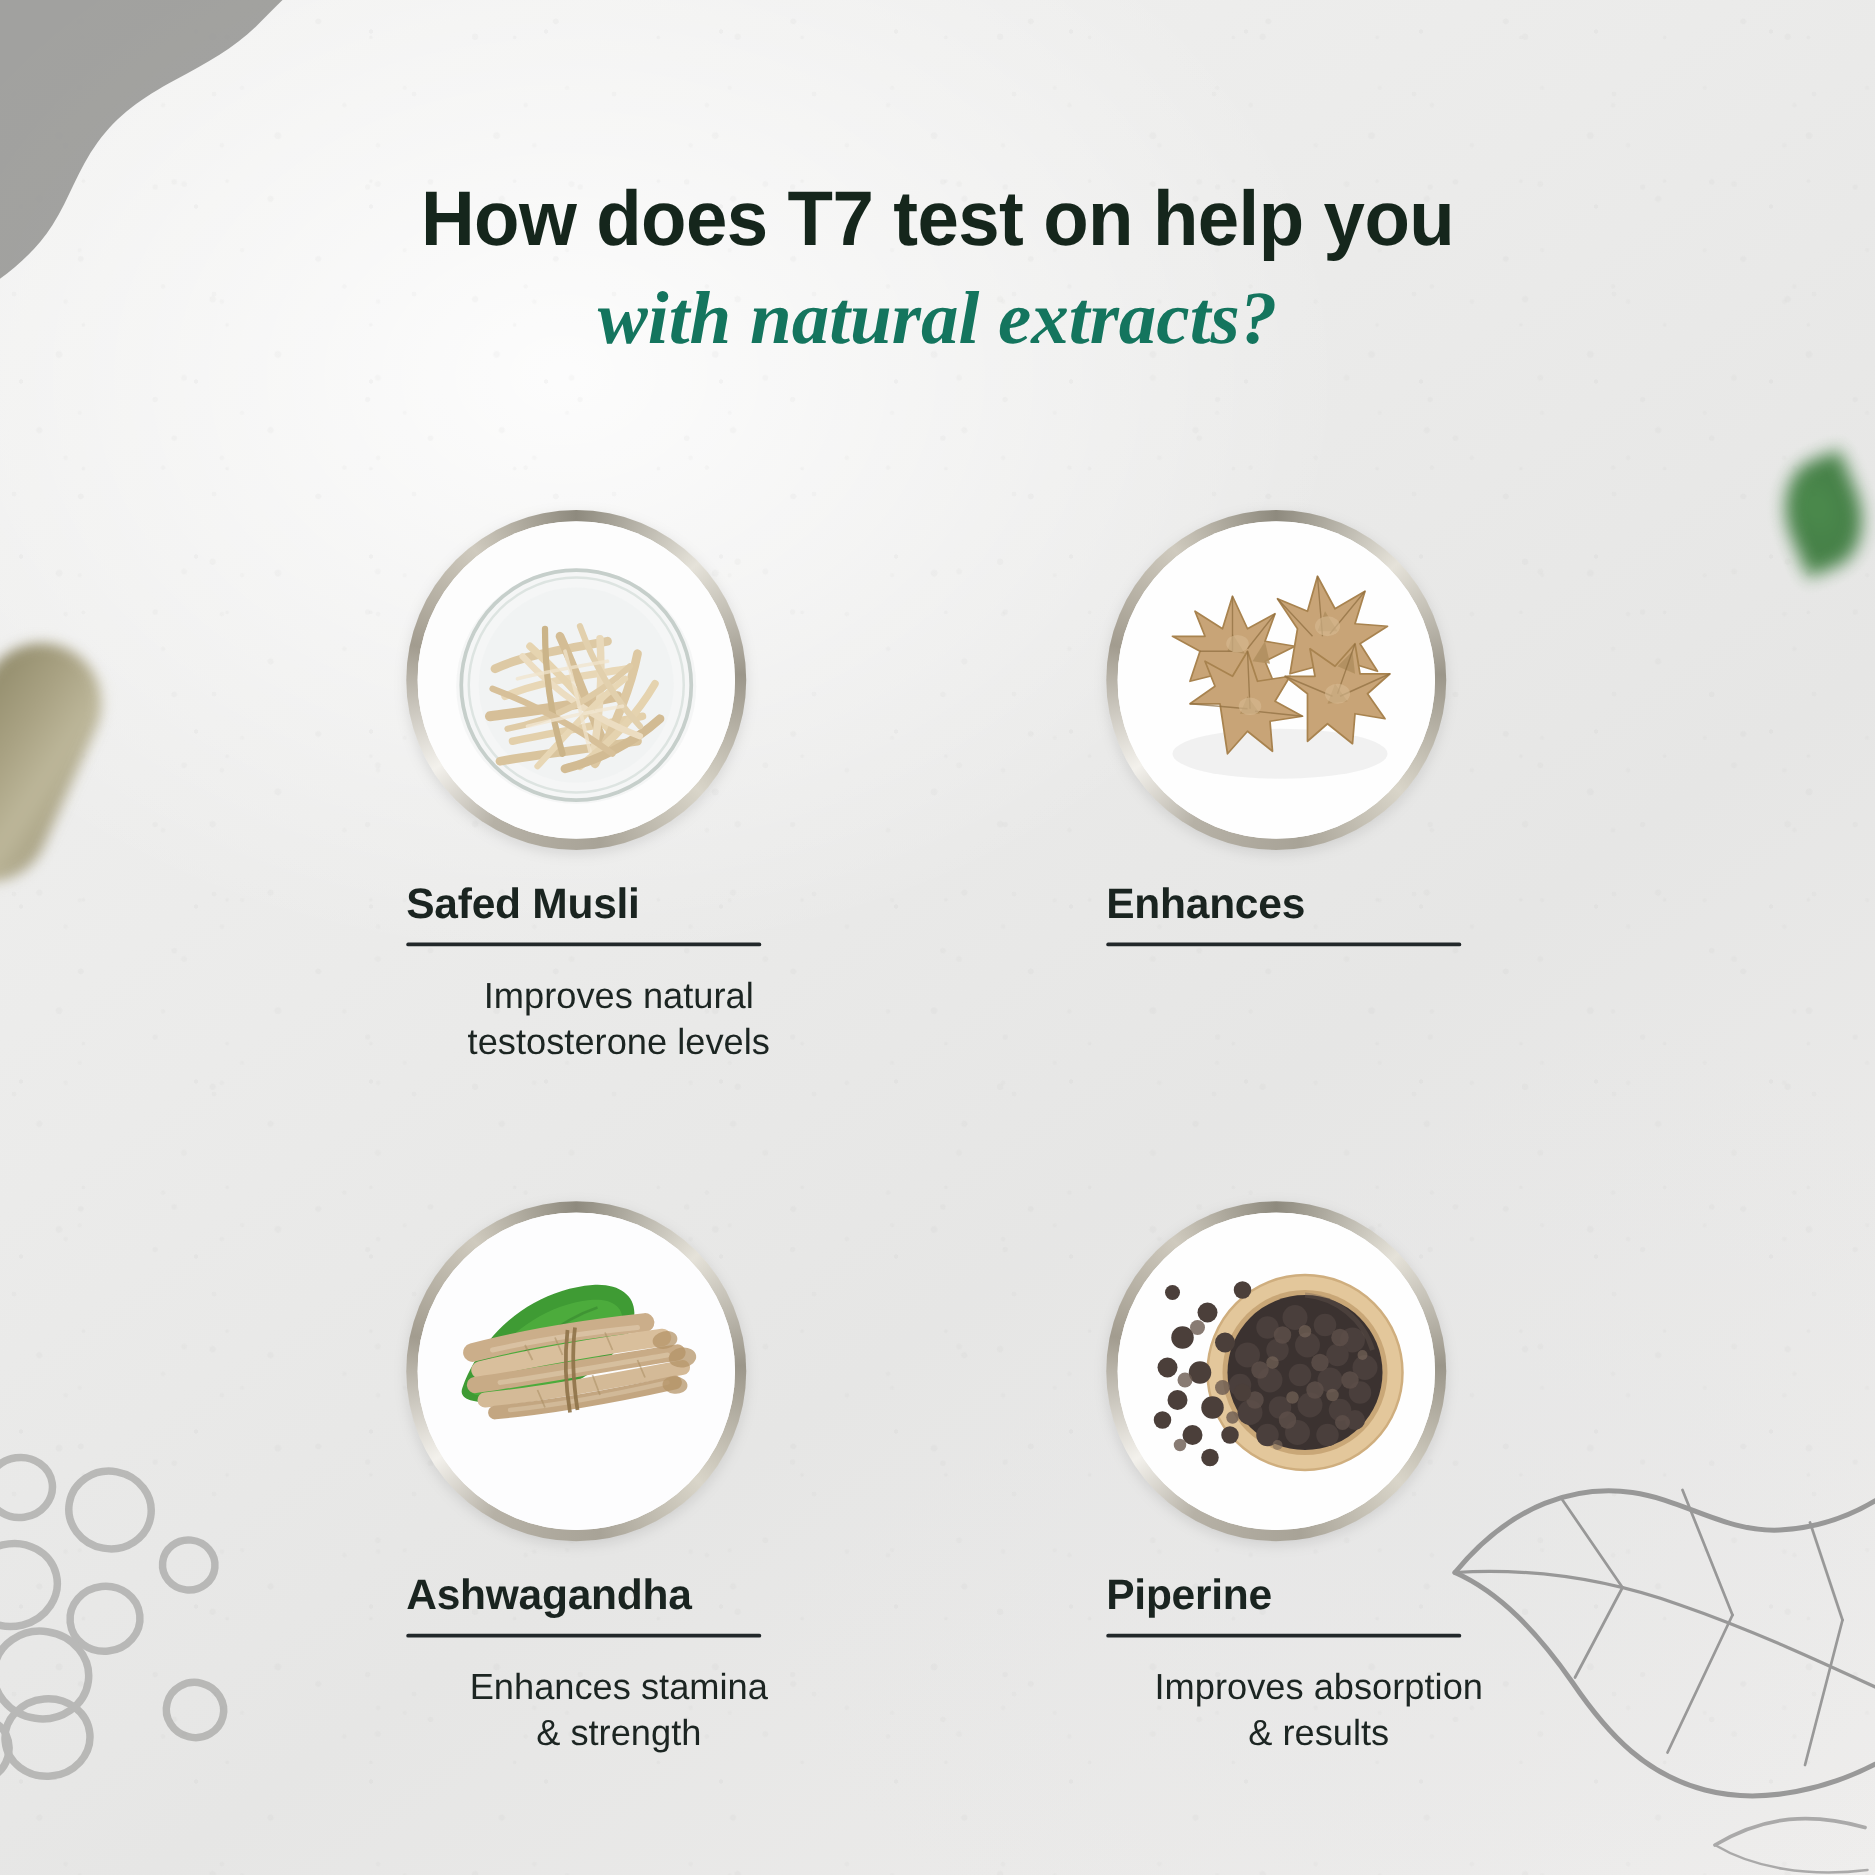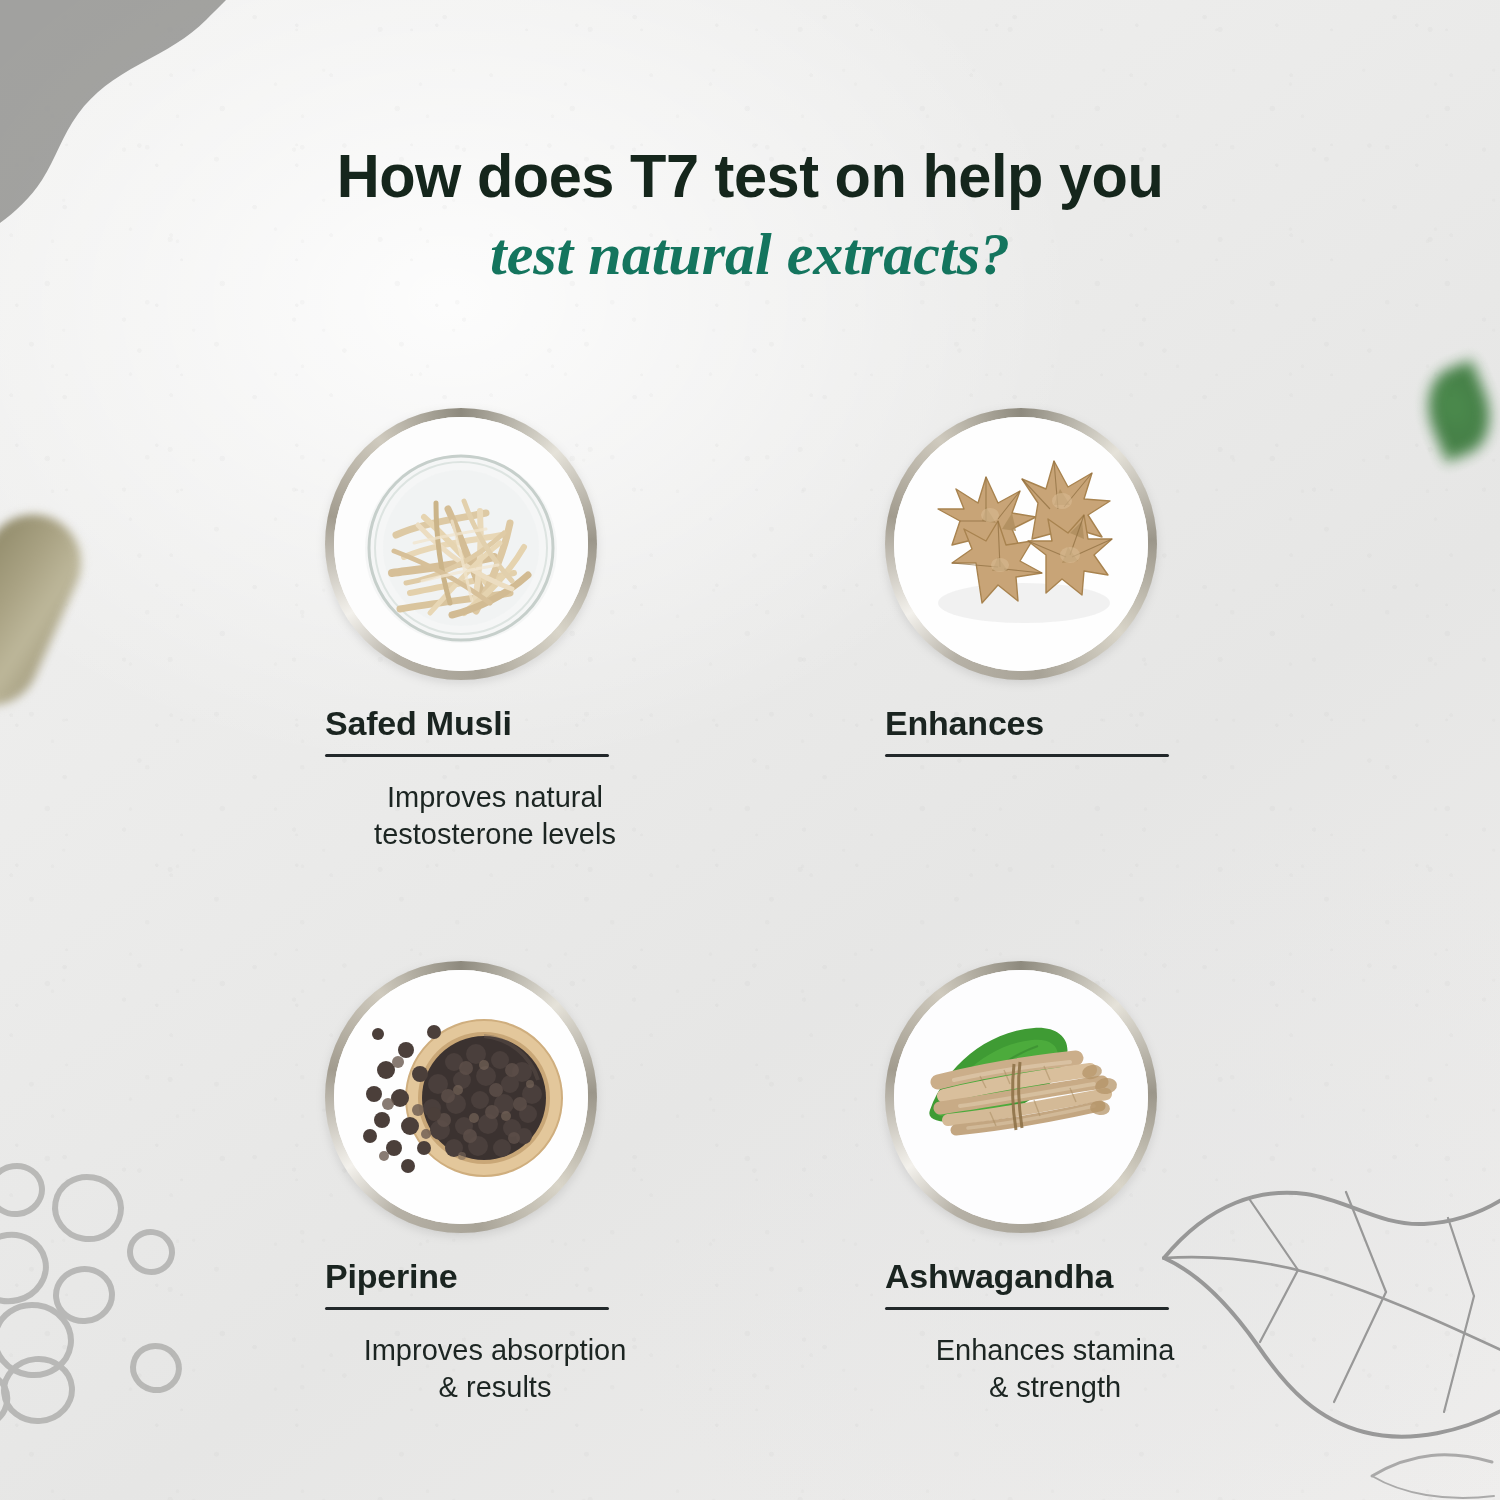--- a/index.html
+++ b/index.html
@@ -272,21 +272,21 @@
       <path d="M316,146 L286,262" stroke-width="2.2"></path>
     </g>
     <g fill="none" stroke="#6f6f6f" stroke-width="3" stroke-linecap="round" opacity="0.8">
       <path d="M214,326 C254,302 292,300 334,312"></path>
       <path d="M214,326 C244,344 288,352 336,346" stroke-width="2"></path>
     </g>
   </svg>
 
   <div class="headline">
     <div class="headline-main">How does T7 test on help you</div>
-    <div class="headline-sub">test natural extracts?</div>
+    <div class="headline-sub">with natural extracts?</div>
   </div>
 
   <div class="grid">
 
     <div class="grid-row">
 
       <div class="card">
         <div class="avatar">
           <div class="avatar-inner">
             <svg class="avatar-art" viewBox="0 0 254 254">
@@ -363,20 +363,61 @@
             </svg>
           </div>
         </div>
         <div class="card-name">Enhances</div>
         <div class="card-rule"></div>
       </div>
 
     </div>
 
     <div class="grid-row">
+
+      <div class="card">
+        <div class="avatar">
+          <div class="avatar-inner">
+            <svg class="avatar-art" viewBox="0 0 254 254">
+              <rect x="0" y="0" width="254" height="254" fill="#fdfdfe"></rect>
+              <path d="M36,140 C52,96 92,62 140,58 C168,56 182,74 168,98 C150,128 108,150 70,152 C46,153 32,150 36,140 Z" fill="#3f9b34"></path>
+              <path d="M44,140 C62,104 98,74 138,70 C160,68 170,80 160,98 C144,124 106,144 74,146 C52,147 40,148 44,140 Z" fill="#4fae3e" opacity="0.85"></path>
+              <path d="M60,138 C82,112 114,86 144,76" fill="none" stroke="#3a8c30" stroke-width="2" opacity="0.7"></path>
+              <g stroke-linecap="round" fill="none">
+                <path d="M44,112 C82,102 126,94 182,88" stroke="#cbae8a" stroke-width="15"></path>
+                <path d="M50,126 C92,116 138,108 196,100" stroke="#d9bf9c" stroke-width="14"></path>
+                <path d="M46,138 C90,132 142,122 208,112" stroke="#c8ab86" stroke-width="13"></path>
+                <path d="M54,150 C96,146 148,136 212,124" stroke="#d4ba97" stroke-width="12"></path>
+                <path d="M62,160 C104,156 152,148 206,136" stroke="#c3a681" stroke-width="11"></path>
+              </g>
+              <g stroke-linecap="round" fill="none" opacity="0.55">
+                <path d="M60,110 C96,102 136,96 176,92" stroke="#e5d2b6" stroke-width="4"></path>
+                <path d="M66,136 C108,130 152,122 200,114" stroke="#e2cfb2" stroke-width="4"></path>
+                <path d="M74,158 C112,154 156,146 200,136" stroke="#ddc9ab" stroke-width="3.5"></path>
+              </g>
+              <g fill="#b59468" opacity="0.75">
+                <ellipse cx="198" cy="102" rx="10" ry="7" transform="rotate(-12 198 102)"></ellipse>
+                <ellipse cx="212" cy="116" rx="11" ry="8" transform="rotate(-8 212 116)"></ellipse>
+                <ellipse cx="206" cy="138" rx="10" ry="7" transform="rotate(6 206 138)"></ellipse>
+              </g>
+              <g fill="none" stroke="#8e7349" stroke-width="3" opacity="0.9">
+                <path d="M126,92 C124,108 124,132 128,158"></path>
+                <path d="M120,94 C118,112 118,136 122,160"></path>
+              </g>
+              <g fill="none" stroke="#a68a5e" stroke-width="1.4" opacity="0.5">
+                <path d="M86,106 L92,118 M110,100 L116,114 M150,96 L156,110 M96,142 L102,156 M140,130 L146,146 M176,118 L182,132"></path>
+              </g>
+            </svg>
+          </div>
+        </div>
+        <div class="card-name">Ashwagandha</div>
+        <div class="card-rule"></div>
+        <div class="card-desc wide">Enhances stamina
+&amp; strength</div>
+      </div>
 
       <div class="card">
         <div class="avatar">
           <div class="avatar-inner">
             <svg class="avatar-art" viewBox="0 0 254 254">
               <rect x="0" y="0" width="254" height="254" fill="#fefefe"></rect>
               <circle cx="150" cy="128" r="78" fill="#e3c79b"></circle>
               <circle cx="150" cy="128" r="78" fill="none" stroke="#cfae7e" stroke-width="2"></circle>
               <circle cx="150" cy="128" r="66" fill="#c9a777"></circle>
               <circle cx="150" cy="128" r="62" fill="#3b3230"></circle>
@@ -449,57 +490,16 @@
               <path d="M150,66 A62,62 0 0,1 204,110" fill="none" stroke="#6a5c54" stroke-width="4" opacity="0.35"></path>
             </svg>
           </div>
         </div>
         <div class="card-name">Piperine</div>
         <div class="card-rule"></div>
         <div class="card-desc wide">Improves absorption
 &amp; results</div>
       </div>
 
-      <div class="card">
-        <div class="avatar">
-          <div class="avatar-inner">
-            <svg class="avatar-art" viewBox="0 0 254 254">
-              <rect x="0" y="0" width="254" height="254" fill="#fdfdfe"></rect>
-              <path d="M36,140 C52,96 92,62 140,58 C168,56 182,74 168,98 C150,128 108,150 70,152 C46,153 32,150 36,140 Z" fill="#3f9b34"></path>
-              <path d="M44,140 C62,104 98,74 138,70 C160,68 170,80 160,98 C144,124 106,144 74,146 C52,147 40,148 44,140 Z" fill="#4fae3e" opacity="0.85"></path>
-              <path d="M60,138 C82,112 114,86 144,76" fill="none" stroke="#3a8c30" stroke-width="2" opacity="0.7"></path>
-              <g stroke-linecap="round" fill="none">
-                <path d="M44,112 C82,102 126,94 182,88" stroke="#cbae8a" stroke-width="15"></path>
-                <path d="M50,126 C92,116 138,108 196,100" stroke="#d9bf9c" stroke-width="14"></path>
-                <path d="M46,138 C90,132 142,122 208,112" stroke="#c8ab86" stroke-width="13"></path>
-                <path d="M54,150 C96,146 148,136 212,124" stroke="#d4ba97" stroke-width="12"></path>
-                <path d="M62,160 C104,156 152,148 206,136" stroke="#c3a681" stroke-width="11"></path>
-              </g>
-              <g stroke-linecap="round" fill="none" opacity="0.55">
-                <path d="M60,110 C96,102 136,96 176,92" stroke="#e5d2b6" stroke-width="4"></path>
-                <path d="M66,136 C108,130 152,122 200,114" stroke="#e2cfb2" stroke-width="4"></path>
-                <path d="M74,158 C112,154 156,146 200,136" stroke="#ddc9ab" stroke-width="3.5"></path>
-              </g>
-              <g fill="#b59468" opacity="0.75">
-                <ellipse cx="198" cy="102" rx="10" ry="7" transform="rotate(-12 198 102)"></ellipse>
-                <ellipse cx="212" cy="116" rx="11" ry="8" transform="rotate(-8 212 116)"></ellipse>
-                <ellipse cx="206" cy="138" rx="10" ry="7" transform="rotate(6 206 138)"></ellipse>
-              </g>
-              <g fill="none" stroke="#8e7349" stroke-width="3" opacity="0.9">
-                <path d="M126,92 C124,108 124,132 128,158"></path>
-                <path d="M120,94 C118,112 118,136 122,160"></path>
-              </g>
-              <g fill="none" stroke="#a68a5e" stroke-width="1.4" opacity="0.5">
-                <path d="M86,106 L92,118 M110,100 L116,114 M150,96 L156,110 M96,142 L102,156 M140,130 L146,146 M176,118 L182,132"></path>
-              </g>
-            </svg>
-          </div>
-        </div>
-        <div class="card-name">Ashwagandha</div>
-        <div class="card-rule"></div>
-        <div class="card-desc wide">Enhances stamina
-&amp; strength</div>
-      </div>
-
     </div>
 
   </div>
 </div>
 
 </body></html>

